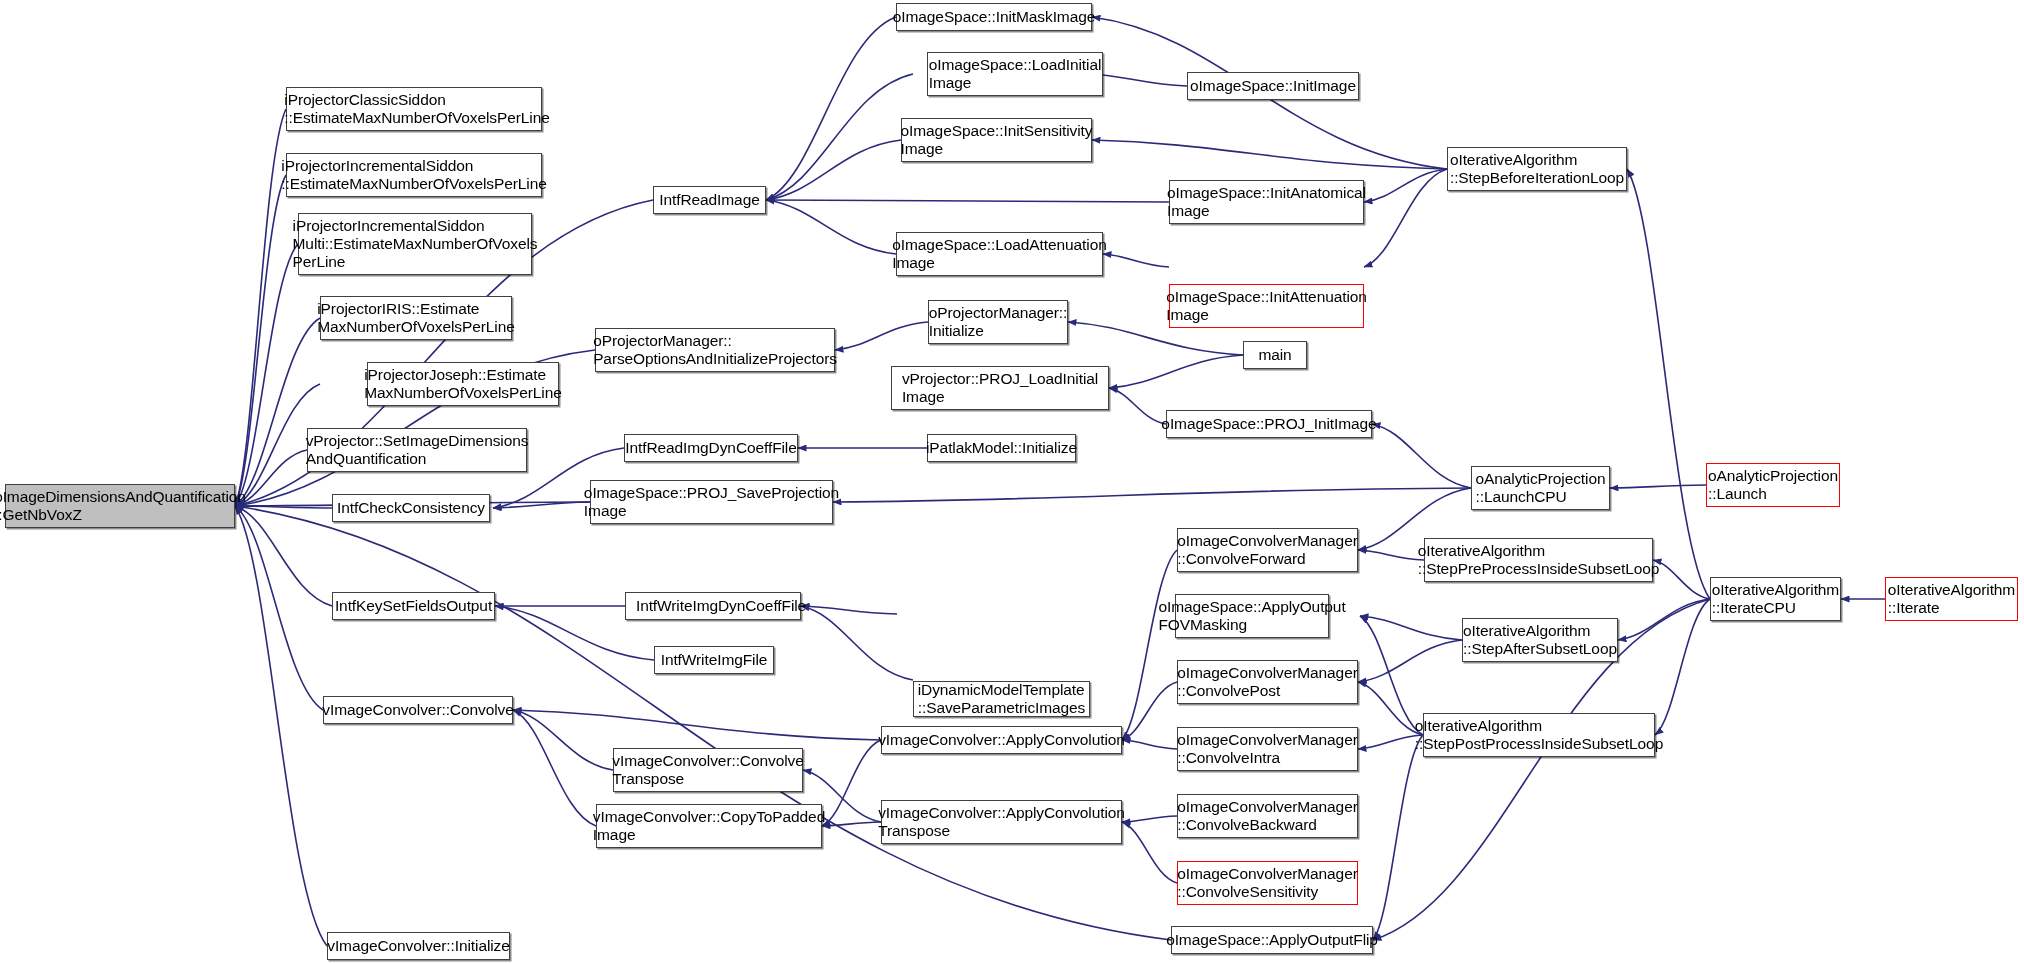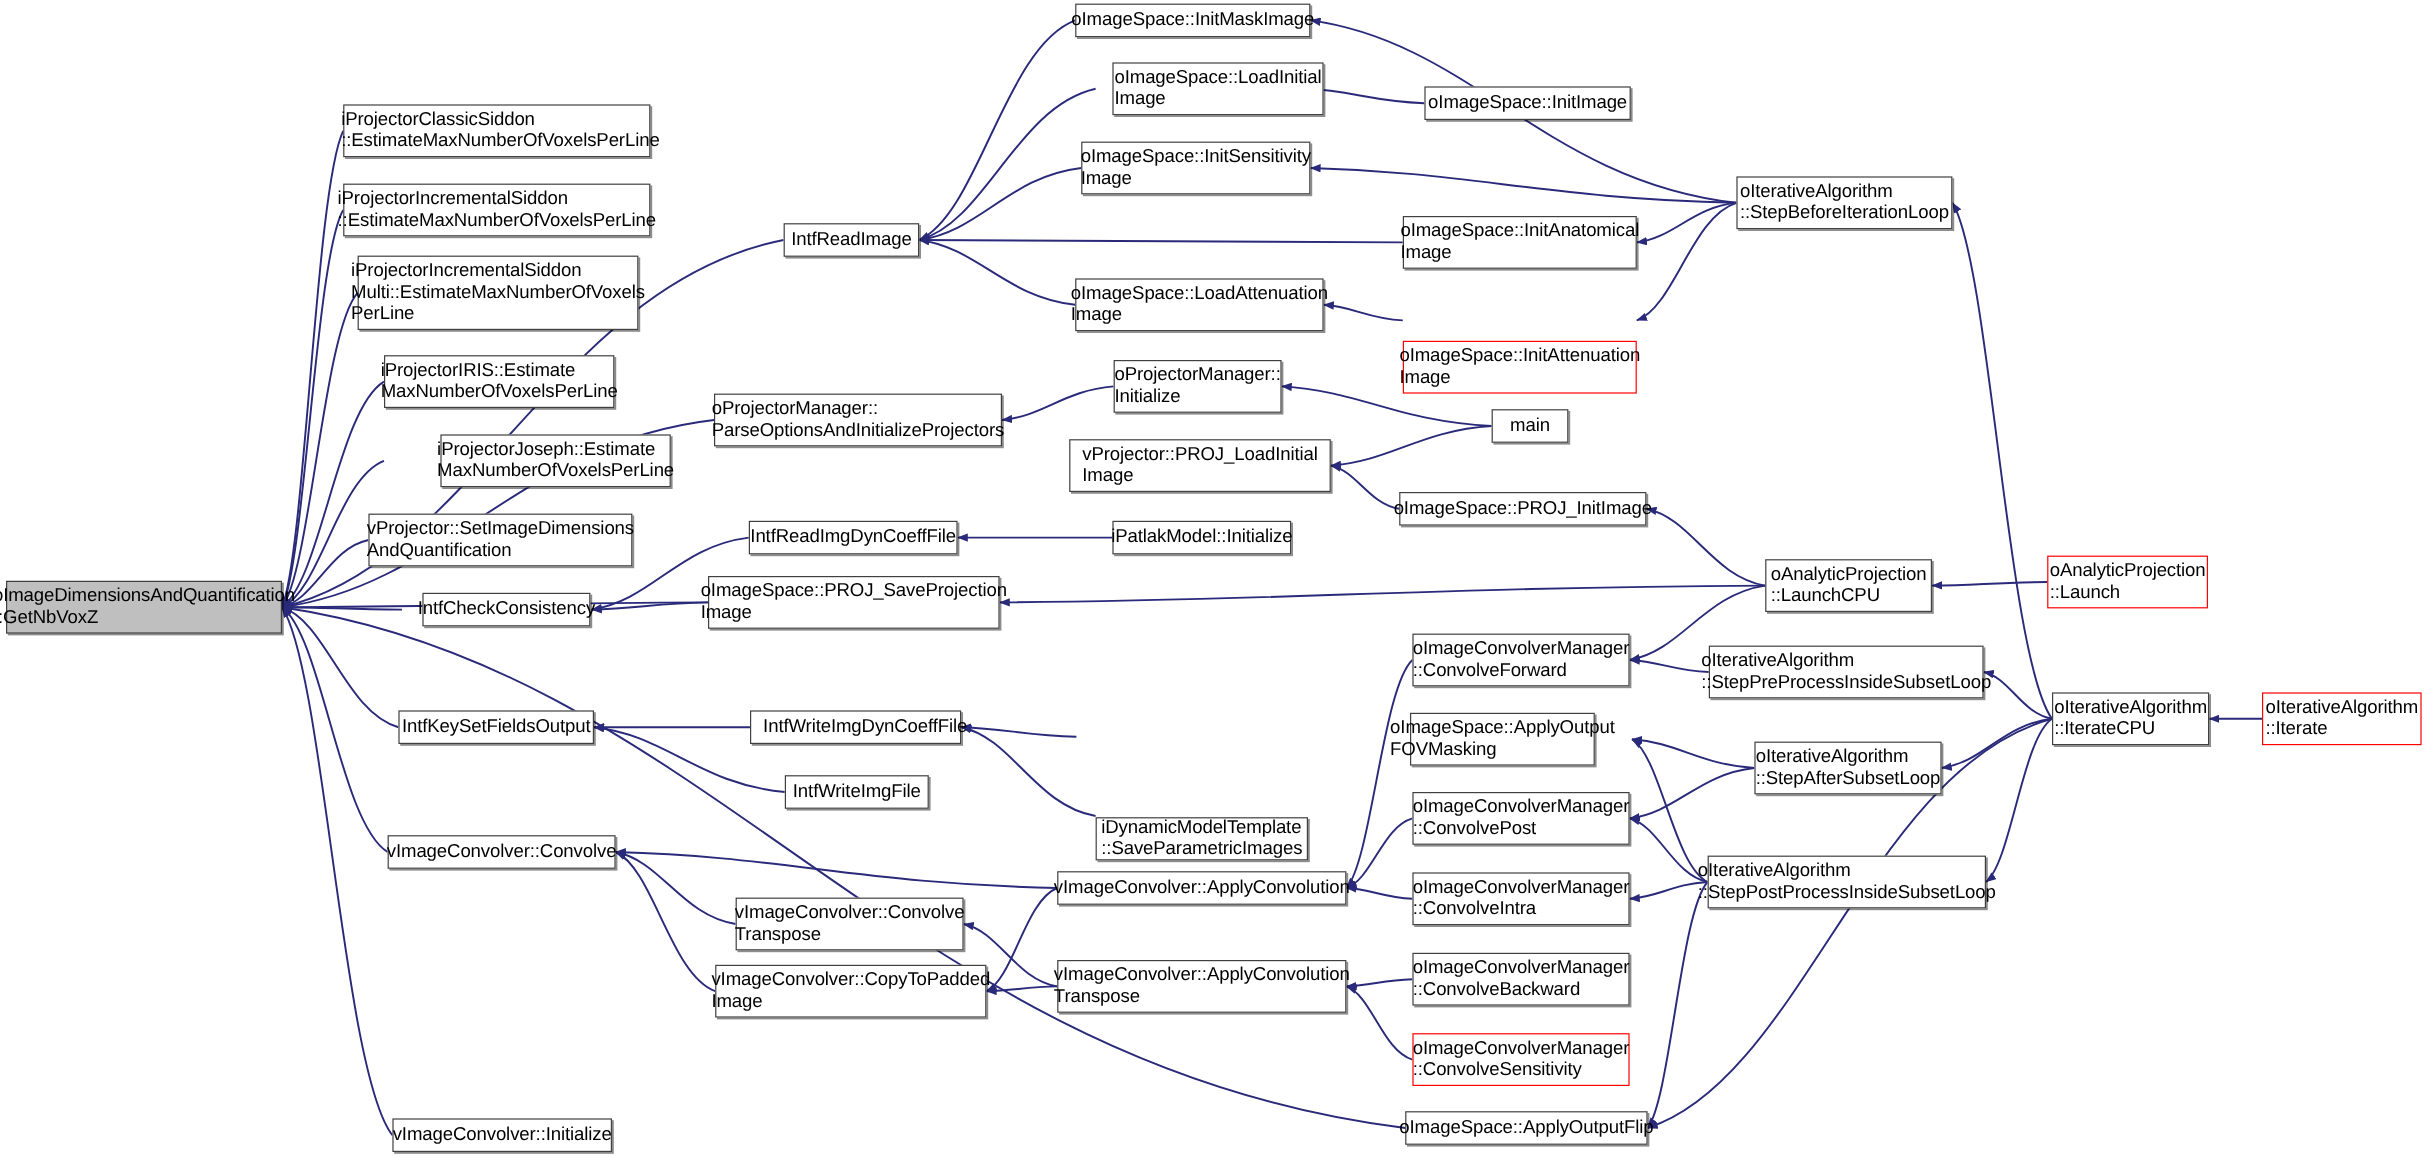--- a/index.html
+++ b/index.html
@@ -107,21 +107,21 @@
 ::EstimateMaxNumberOfVoxelsPerLine</div>
     <div class="node" style="left: 298px; top: 213px; width: 234px; height: 62px;">iProjectorIncrementalSiddon
 Multi::EstimateMaxNumberOfVoxels
 PerLine</div>
     <div class="node" style="left: 320px; top: 296px; width: 192px; height: 44px;">iProjectorIRIS::Estimate
 MaxNumberOfVoxelsPerLine</div>
     <div class="node" style="left: 320px; top: 362px; width: 192px; height: 44px; margin-left: 47px;">iProjectorJoseph::Estimate
 MaxNumberOfVoxelsPerLine</div>
     <div class="node" style="left: 307px; top: 428px; width: 220px; height: 44px;">vProjector::SetImageDimensions
 AndQuantification</div>
-    <div class="node" style="left: 352px; top: 494px; width: 140px; height: 28px;">IntfCheckConsistency</div>
+    <div class="node" style="left: 332px; top: 494px; width: 158px; height: 28px;">IntfCheckConsistency</div>
     <div class="node" style="left: 332px; top: 592px; width: 163px; height: 28px;">IntfKeySetFieldsOutput</div>
     <div class="node" style="left: 323px; top: 696px; width: 190px; height: 28px;">vImageConvolver::Convolve</div>
     <div class="node" style="left: 327px; top: 932px; width: 183px; height: 28px;">vImageConvolver::Initialize</div>
     <div class="node" style="left: 653px; top: 186px; width: 113px; height: 28px;">IntfReadImage</div>
     <div class="node" style="left: 595px; top: 328px; width: 240px; height: 44px;">oProjectorManager::
 ParseOptionsAndInitializeProjectors</div>
     <div class="node" style="left: 624px; top: 434px; width: 174px; height: 28px;">IntfReadImgDynCoeffFile</div>
     <div class="node" style="left: 590px; top: 480px; width: 243px; height: 44px;">oImageSpace::PROJ_SaveProjection
 Image</div>
     <div class="node" style="left: 625px; top: 592px; width: 176px; height: 28px; padding-left: 20px;">IntfWriteImgDynCoeffFile</div>

